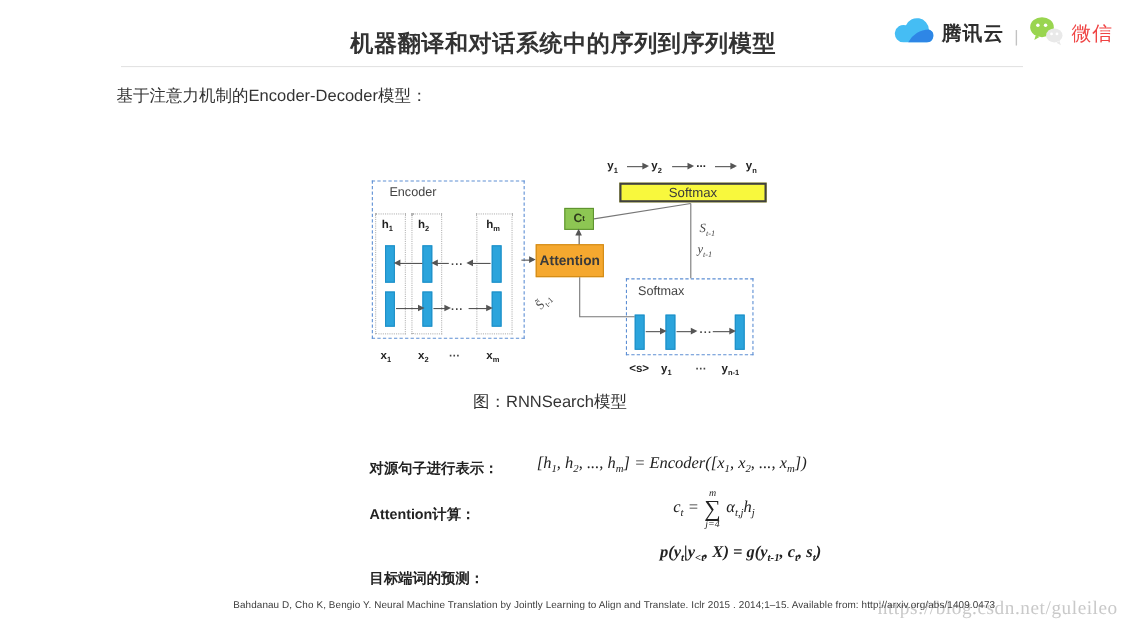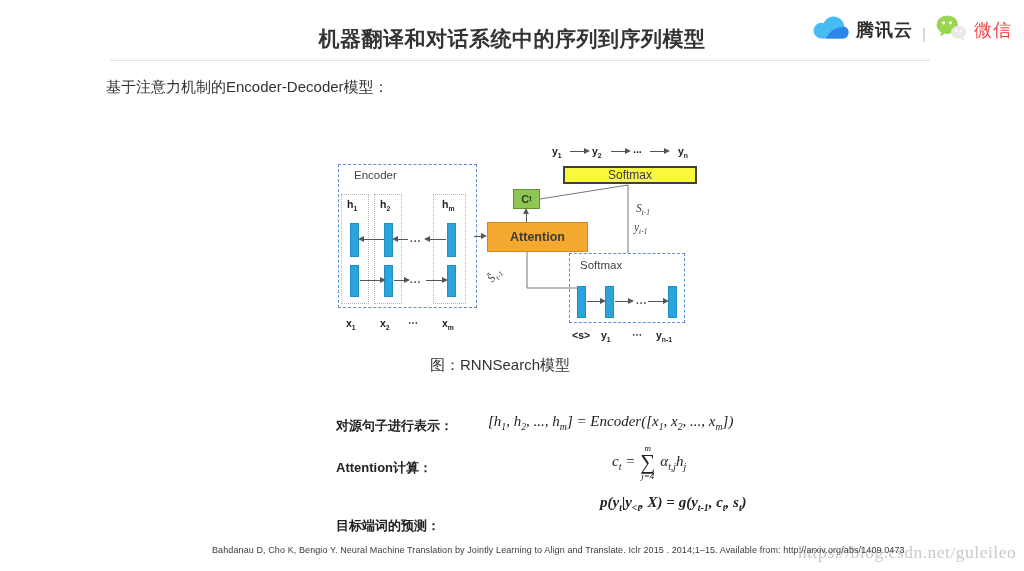--- a/index.html
+++ b/index.html
@@ -20,21 +20,21 @@
   
   .diagram{left:330px;top:140px;width:380px;height:212px;}
   .dbox{position:absolute;box-sizing:border-box;}
   .enc-box{left:8px;top:24px;width:139px;height:144px;border:1.5px dashed #5e8fd4;}
   .dec-box{left:239px;top:113px;width:116px;height:70px;border:1.5px dashed #5e8fd4;}
   .boxlabel{position:absolute;font-size:11.5px;color:#444;}
   .col{position:absolute;border:1px dotted #b5b5b5;}
   .bar{position:absolute;width:9px;background:#2ba4dc;border:1px solid #1f8fc7;box-sizing:border-box;}
   .dlabel{position:absolute;font-size:10.5px;font-weight:700;color:#222;white-space:nowrap;}
   .dots{position:absolute;font-size:10px;font-weight:700;color:#444;letter-spacing:1px;}
-  .attn{left:157px;top:82px;width:101px;height:30px;background:#f5a82f;border:1px solid #d18a16;
+  .attn{left:157px;top:82px;width:62px;height:30px;background:#f5a82f;border:1px solid #d18a16;
         display:flex;align-items:center;justify-content:center;font-size:12.5px;font-weight:600;color:#3a3a3a;}
   .ctx{left:183px;top:49px;width:27px;height:20px;background:#8dc653;border:1px solid #5f9430;
        display:flex;align-items:center;justify-content:center;font-size:11px;font-weight:700;color:#2f3b1c;}
   .softmax{left:233px;top:26px;width:134px;height:18px;background:#f8f83d;border:2px solid #404040;
        display:flex;align-items:center;justify-content:center;font-size:12px;font-weight:400;color:#3a3a3a;}
   .mathlab{position:absolute;font-family:"Liberation Serif",serif;font-style:italic;font-size:11.5px;color:#444;white-space:nowrap;}
   sub{font-size:65%;}
 
   
   .arr{position:absolute;height:0;border-top:1.2px solid #555;}

